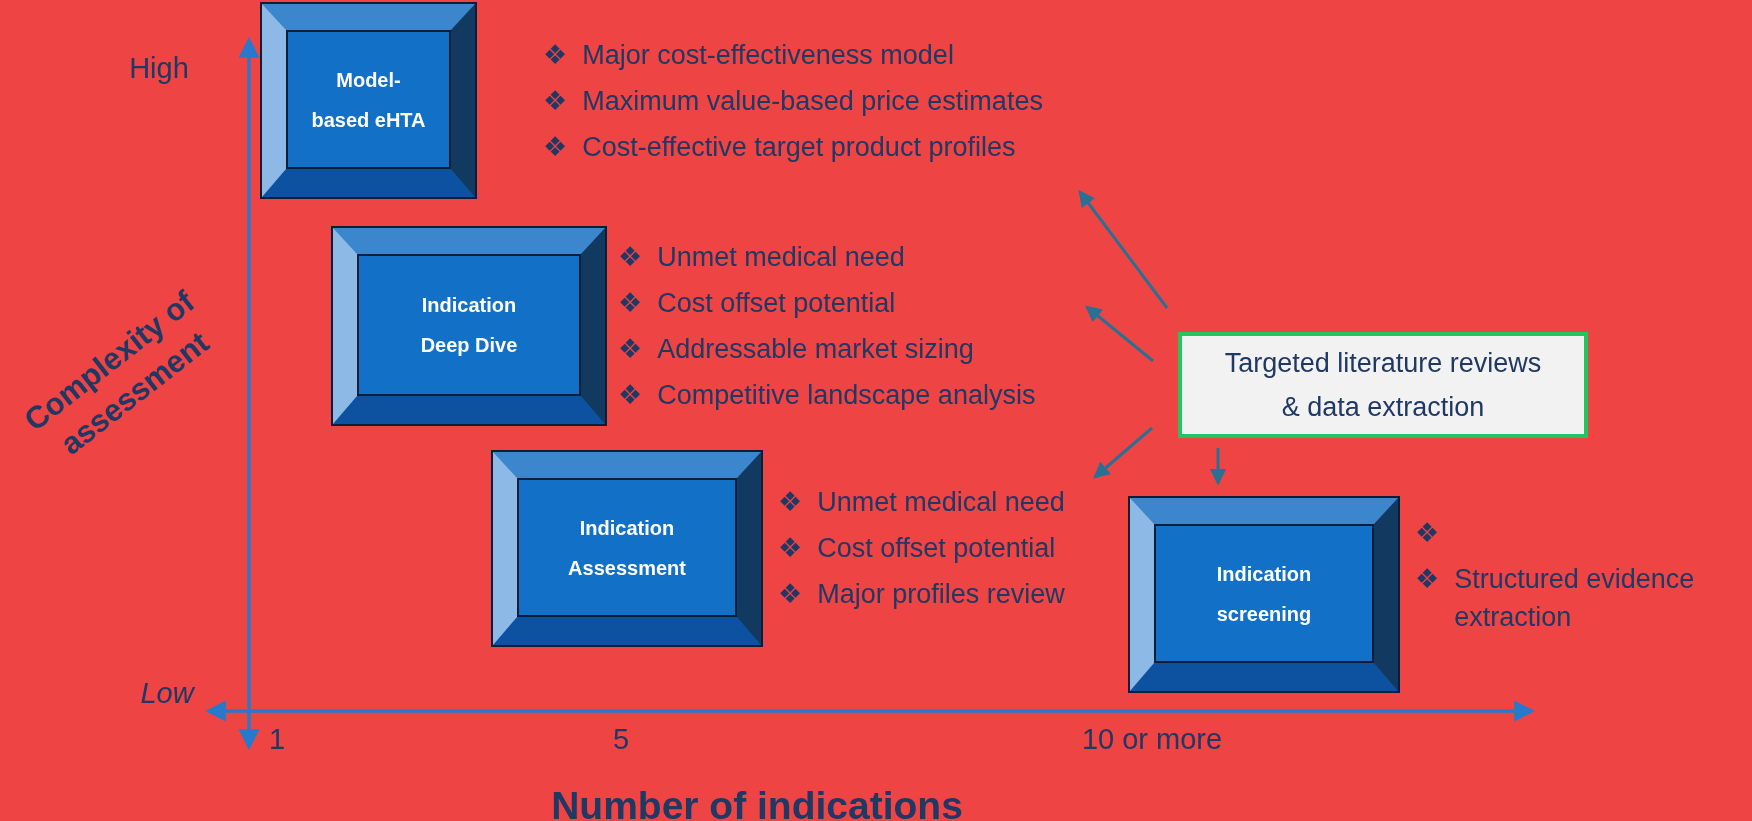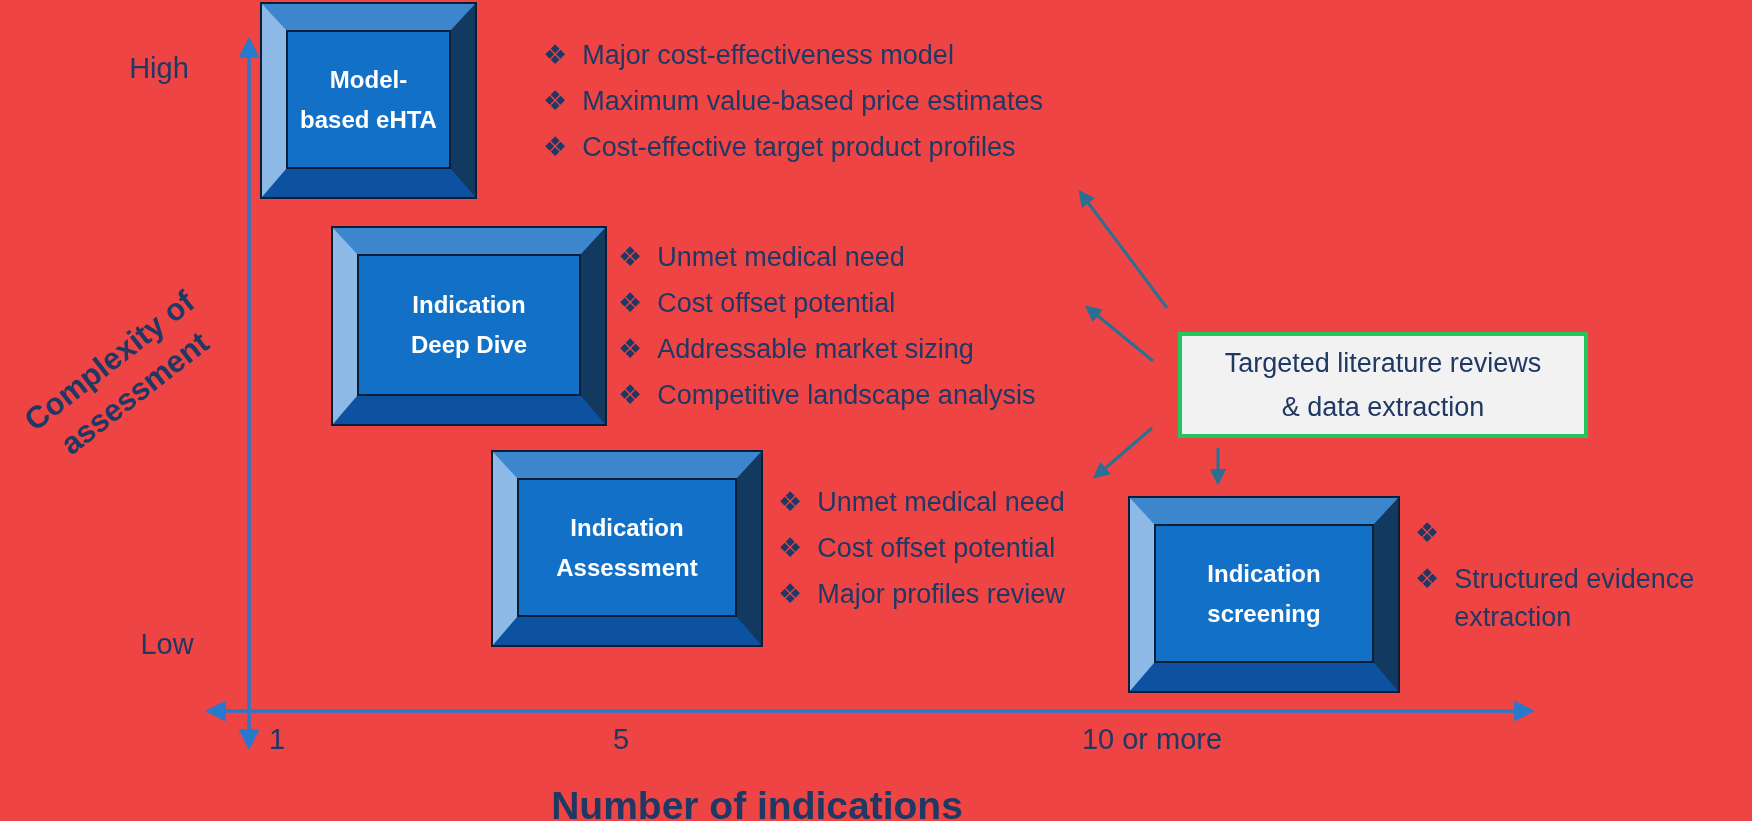--- a/index.html
+++ b/index.html
@@ -19,21 +19,21 @@
     border-bottom-color:#0d52a0;
     border-left-color:#8cb9e6;
     outline:2px solid #0a1e38;
   }
   .box-face{
     width:100%;height:100%;box-sizing:border-box;
     background:#1271c7;border:2px solid #0a1e38;
     display:flex;align-items:center;justify-content:center;
   }
   .box-title{
-    color:#ffffff;font-weight:bold;font-size:24px;line-height:40px;
+    color:#ffffff;font-weight:bold;font-size:20px;line-height:40px;
     text-align:center;white-space:pre-line;
   }
 
   
   ul.bullets{position:absolute;list-style:none;margin:0;padding:0;}
   ul.bullets li{display:flex;align-items:flex-start;font-size:27px;line-height:46px;color:#1f3864;}
   ul.bullets .glyph{font-family:"DejaVu Sans",sans-serif;margin-right:15px;flex:0 0 auto;}
   ul.bullets.tight li{line-height:38px;margin-bottom:8px;}
   ul.bullets.tight .btext{display:inline-block;max-width:270px;}
 
@@ -74,21 +74,21 @@
     </defs>
     <path d="M249,40 L249,747" stroke="#2878cc" stroke-width="3.5" fill="none" marker-start="url(#m-axis)" marker-end="url(#m-axis)"></path>
     <path d="M208,711 L1532,711" stroke="#2878cc" stroke-width="3.5" fill="none" marker-start="url(#m-axis)" marker-end="url(#m-axis)"></path>
     <path d="M1167,308 L1080,192" stroke="#2a7093" stroke-width="3" fill="none" marker-end="url(#m-teal)"></path>
     <path d="M1153,361 L1087,307" stroke="#2a7093" stroke-width="3" fill="none" marker-end="url(#m-teal)"></path>
     <path d="M1152,428 L1095,477" stroke="#2a7093" stroke-width="3" fill="none" marker-end="url(#m-teal)"></path>
     <path d="M1218,448 L1218,483" stroke="#2a7093" stroke-width="3" fill="none" marker-end="url(#m-teal)"></path>
   </svg>
 
   <div class="axis-label" style="left:119px;top:52px;width:80px;">High</div>
-  <div class="axis-label" style="left:127px;top:628px;width:80px;">Low</div>
+  <div class="axis-label" style="left:127px;top:677px;width:80px;font-style:italic;">Low</div>
   <div class="y-title">Complexity of
 assessment</div>
 
   <div class="axis-label" style="left:237px;top:723px;width:80px;">1</div>
   <div class="axis-label" style="left:581px;top:723px;width:80px;">5</div>
   <div class="axis-label" style="left:1052px;top:723px;width:200px;">10 or more</div>
   <div class="x-title">Number of indications</div>
 
   <div class="box3d" style="left:262px;top:4px;width:213px;height:193px;">
     <div class="box-face">

